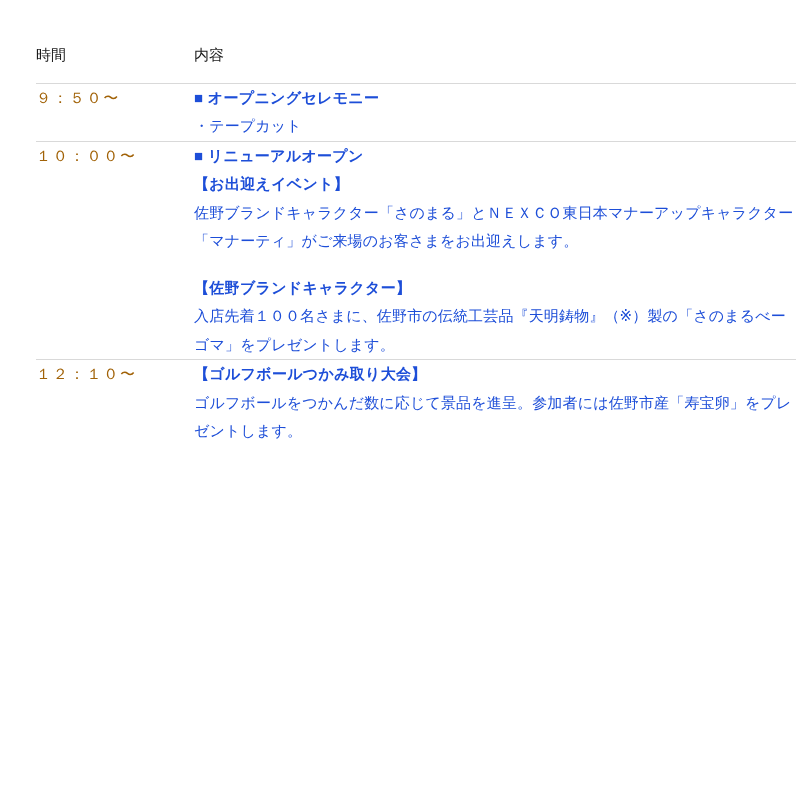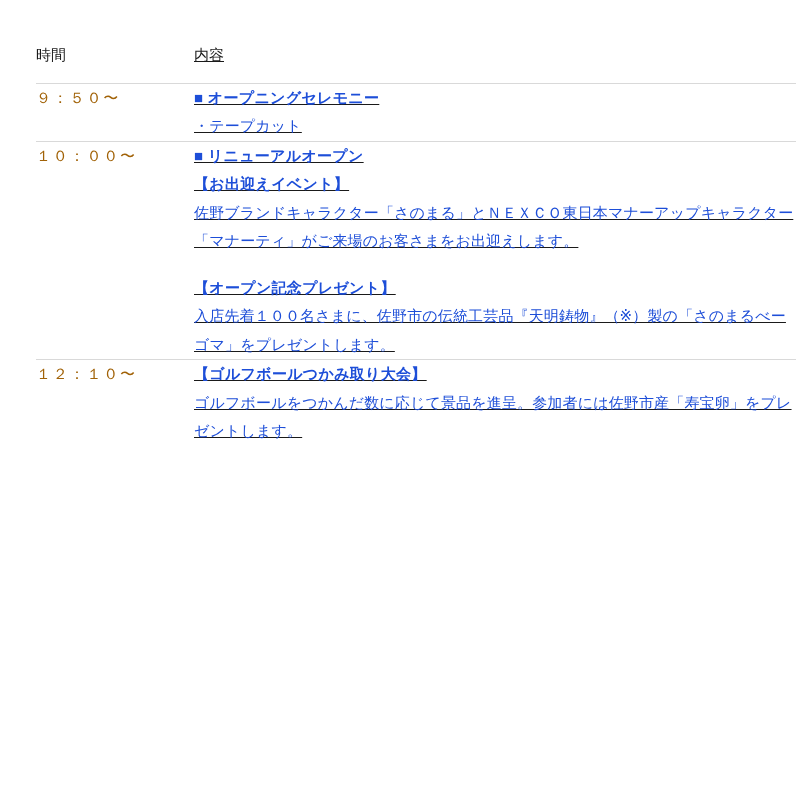--- a/index.html
+++ b/index.html
@@ -39,21 +39,20 @@
   }
   td.col-time {
     width: 158px;
     border-right: 1px solid #d9d9d9;
     padding: 14px 10px 16px 16px;
     box-sizing: border-box;
   }
   td.col-body {
     padding: 14px 14px 16px 16px;
     box-sizing: border-box;
-    text-decoration: underline;
   }
   .head-row td.col-time,
   .head-row td.col-body {
     padding-top: 16px;
     padding-bottom: 16px;
   }
   .header-cell {
     font-size: 15px;
     line-height: 1.5;
     color: #1a1a1a;
@@ -113,21 +112,21 @@
         </tr>
         <tr>
           <td class="col-time">
             <div class="time-text">１０：００〜</div>
           </td>
           <td class="col-body">
             <div class="body-block blk-heading">■ リニューアルオープン</div>
             <div class="body-block blk-sub">【お出迎えイベント】</div>
             <div class="body-block blk-text">佐野ブランドキャラクター「さのまる」とＮＥＸＣＯ東日本マナーアップキャラクター「マナーティ」がご来場のお客さまをお出迎えします。</div>
             <div class="blk-spacer"></div>
-            <div class="body-block blk-sub">【オープン記念プレゼント】</div>
+            <div class="body-block blk-sub">【佐野ブランドキャラクター】</div>
             <div class="body-block blk-text">入店先着１００名さまに、佐野市の伝統工芸品『天明鋳物』（※）製の「さのまるべーゴマ」をプレゼントします。</div>
           </td>
         </tr>
         <tr class="last-row">
           <td class="col-time">
             <div class="time-text">１２：１０〜</div>
           </td>
           <td class="col-body">
             <div class="body-block blk-sub">【ゴルフボールつかみ取り大会】</div>
             <div class="body-block blk-text">ゴルフボールをつかんだ数に応じて景品を進呈。参加者には佐野市産「寿宝卵」をプレゼントします。</div>

